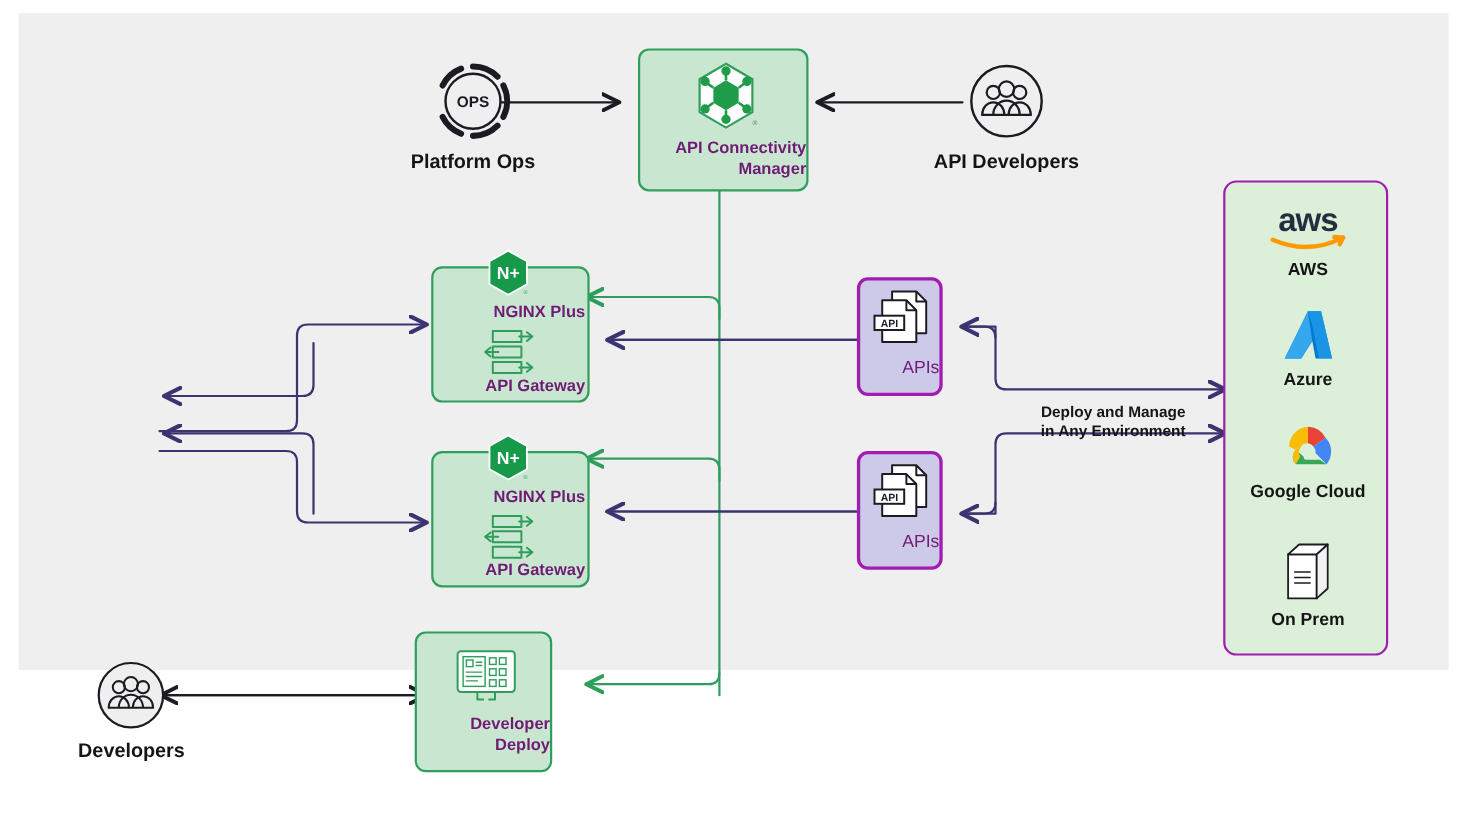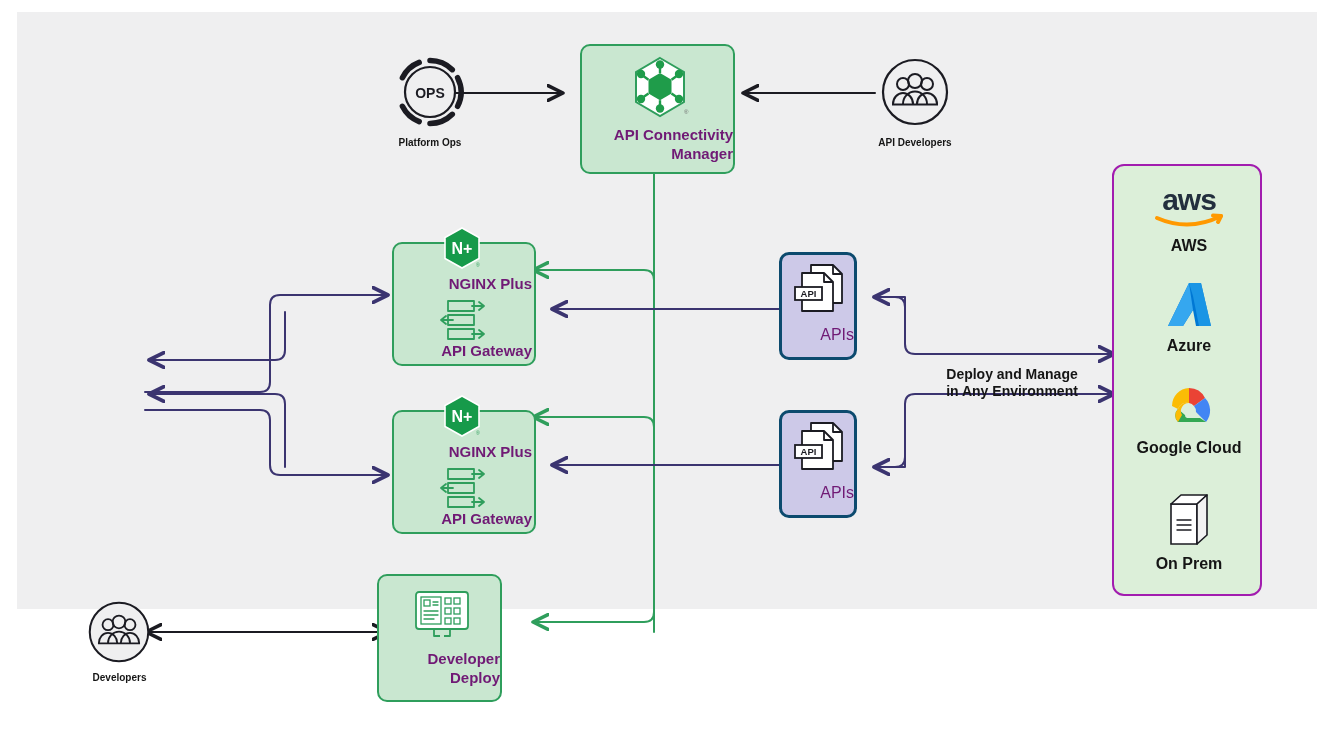--- a/index.html
+++ b/index.html
@@ -1,23 +1,23 @@
 <!DOCTYPE html>
 <html><head>
 <meta charset="utf-8">
 <style>
   html,body{margin:0;padding:0;background:#ffffff;}
   body{width:1334px;height:744px;font-family:"Liberation Sans",sans-serif;overflow:hidden;}
   #canvas{position:absolute;left:17px;top:12px;width:1300px;height:597px;background:#efeff0;}
   .node{position:absolute;box-sizing:border-box;}
   .gbox{background:#c9e7d0;border:2px solid #2f9e5c;border-radius:10px;}
-  .pbox{background:#cdc9e8;border:3px solid #0c4a6e;border-radius:10px;}
+  .pbox{background:#cdc9e8;border:3px solid #a21caf;border-radius:10px;}
   .cloudbox{background:#dcefd9;border:2px solid #a21caf;border-radius:12px;}
   .boxlbl{position:absolute;width:100%;text-align:right;color:#701a75;font-size:15px;line-height:1.2;}
-  .caption{position:absolute;width:100%;text-align:center;font-size:10px;font-weight:bold;color:#151515;line-height:1.2;}
+  .caption{position:absolute;width:100%;text-align:center;font-size:18px;font-weight:bold;color:#151515;line-height:1.2;}
   svg{overflow:visible;}
   .ic{position:absolute;}
 </style>
 </head>
 <body>
 
 <div id="canvas">
 
   <svg style="position:absolute;left:0;top:0;width:1300px;height:720px;">
     <defs>

